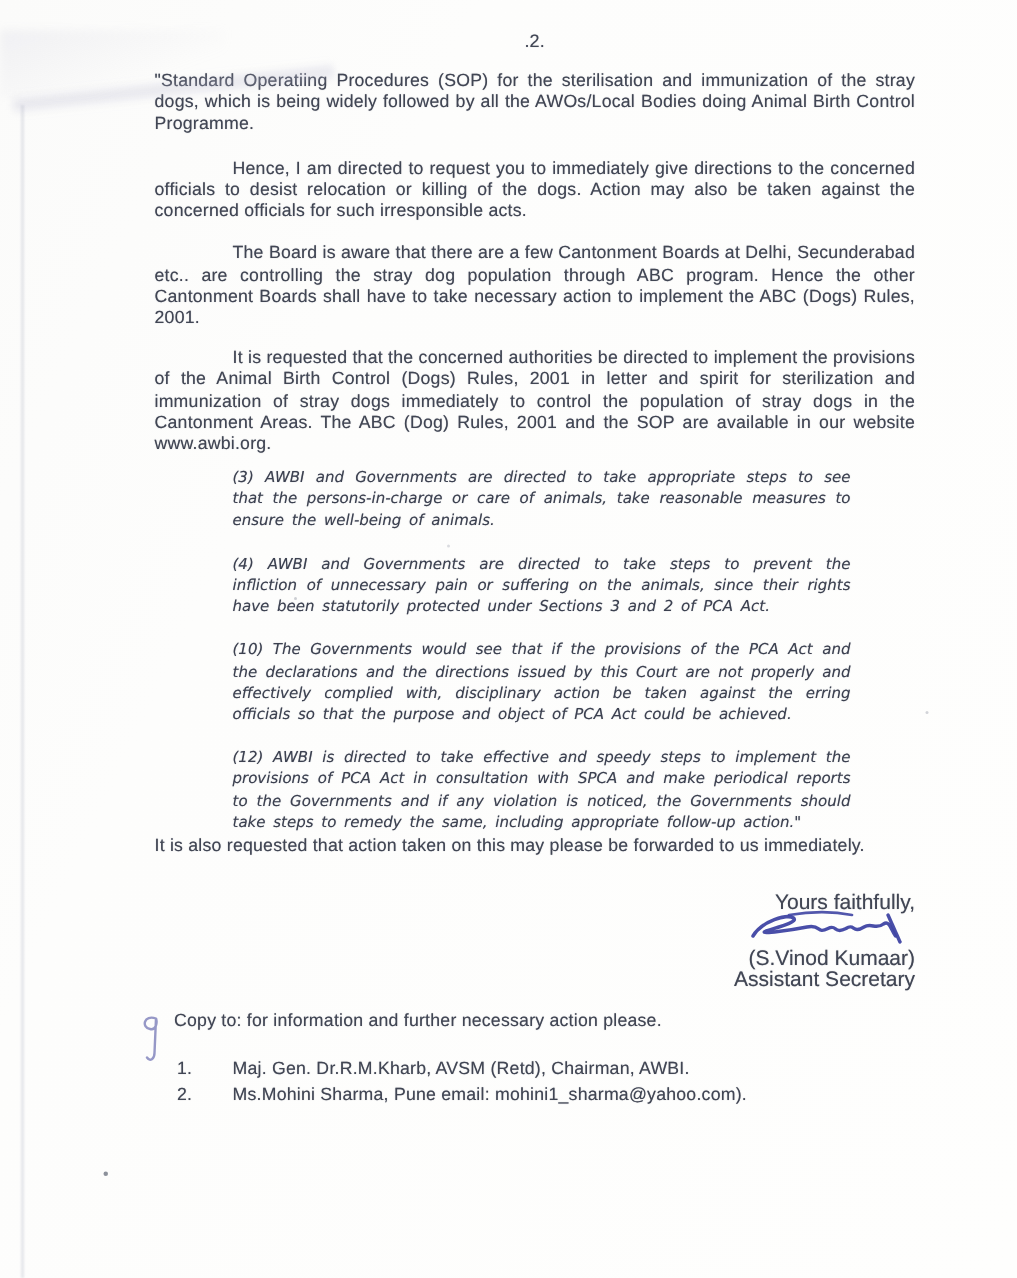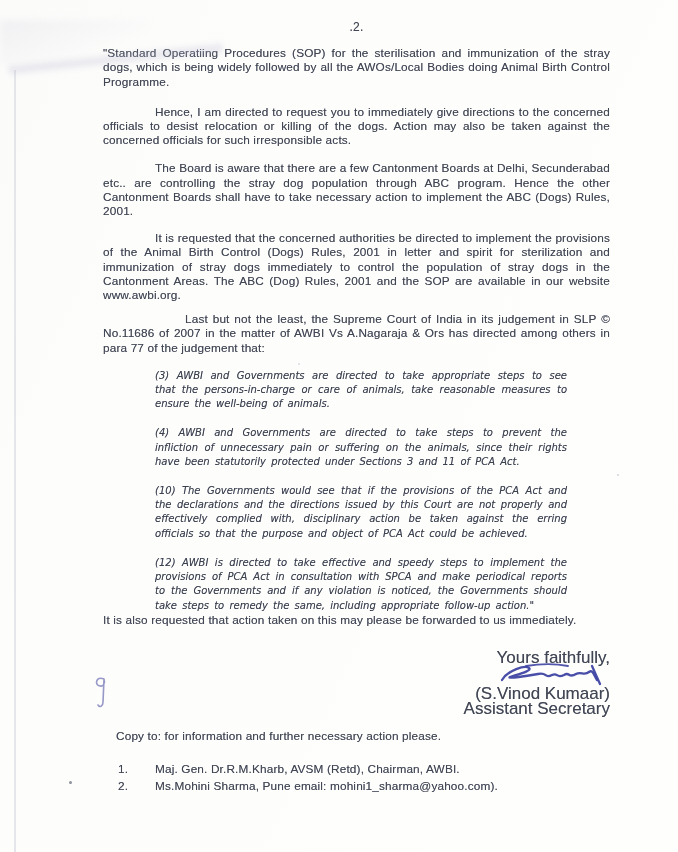--- a/index.html
+++ b/index.html
@@ -51,21 +51,21 @@
   }
   .bq.last { margin-bottom: 0; }
   .closing { margin-bottom: 24px; }
   .sig-block {
     display: flex;
     flex-direction: column;
     align-items: flex-end;
     margin-top: 0;
   }
   .sig-block .line {
-    font-size: 17px;
+    font-size: 14px;
     line-height: 14.5px;
     text-shadow: 0 0 0.6px rgba(65,70,85,0.55);
   }
   .sig-scrawl {
     margin: -3px 4px -5px 0;
     display: block;
   }
   .copy-line {
     margin-top: 13px;
     margin-left: 13px;
@@ -122,24 +122,23 @@
   <p class="txt p1">"Standard Operatiing Procedures (SOP) for the sterilisation and immunization of the stray dogs, which is being widely followed by all the AWOs/Local Bodies doing Animal Birth Control Programme.</p>
 
   <p class="txt indent p2">Hence, I am directed to request you to immediately give directions to the concerned officials to desist relocation or killing of the dogs. Action may also be taken against the concerned officials for such irresponsible acts.</p>
 
   <p class="txt indent p3">The Board is aware that there are a few Cantonment Boards at Delhi, Secunderabad etc.. are controlling the stray dog population through ABC program. Hence the other Cantonment Boards shall have to take necessary action to implement the ABC (Dogs) Rules, 2001.</p>
 
   <p class="txt indent p4">
     <span>It is requested that the concerned authorities be directed to implement the provisions of the Animal Birth Control (Dogs) Rules, 2001 in letter and spirit for sterilization and immunization of stray dogs immediately to control the population of stray dogs in the Cantonment Areas. The ABC (Dog) Rules, 2001 and the SOP are available in our website </span><span class="weblink">www.awbi.org</span><span>.</span>
   </p>
 
-  <p class="txt p5">Last but not the least, the Supreme Court of India in its judgement in SLP © No.11686 of 2007 in the matter of AWBI Vs A.Nagaraja &amp; Ors has directed among others in para 77 of the judgement that:</p>
 
   <p class="bq">(3) AWBI and Governments are directed to take appropriate steps to see that the persons-in-charge or care of animals, take reasonable measures to ensure the well-being of animals.</p>
-  <p class="bq">(4) AWBI and Governments are directed to take steps to prevent the infliction of unnecessary pain or suffering on the animals, since their rights have been statutorily protected under Sections 3 and 11 of PCA Act.</p>
+  <p class="bq">(4) AWBI and Governments are directed to take steps to prevent the infliction of unnecessary pain or suffering on the animals, since their rights have been statutorily protected under Sections 3 and 2 of PCA Act.</p>
   <p class="bq">(10) The Governments would see that if the provisions of the PCA Act and the declarations and the directions issued by this Court are not properly and effectively complied with, disciplinary action be taken against the erring officials so that the purpose and object of PCA Act could be achieved.</p>
   <p class="bq last">(12) AWBI is directed to take effective and speedy steps to implement the provisions of PCA Act in consultation with SPCA and make periodical reports to the Governments and if any violation is noticed, the Governments should take steps to remedy the same, including appropriate follow-up action."</p>
 
   <p class="txt closing">It is also requested that action taken on this may please be forwarded to us immediately.</p>
 
   <div class="sig-block">
     <span class="line">Yours faithfully,</span>
     <svg class="sig-scrawl" width="108" height="30" viewBox="0 0 108 30">
       <path d="M4 18 C10 8 27 3 31 6 C35 9 17 13 12 15 C8 17 30 14 40 12 C50 10 46 17 54 13 C60 10 58 17 66 13 C72 9 70 17 78 12 C83 9 86 14 91 10 C95 7 96 14 99 18" fill="none" stroke="#3f45a3" stroke-width="2.3" stroke-linecap="round" opacity="0.95"></path>
       <path d="M94 4 L102 22" fill="none" stroke="#3f45a3" stroke-width="2.3" stroke-linecap="round" opacity="0.95"></path>

